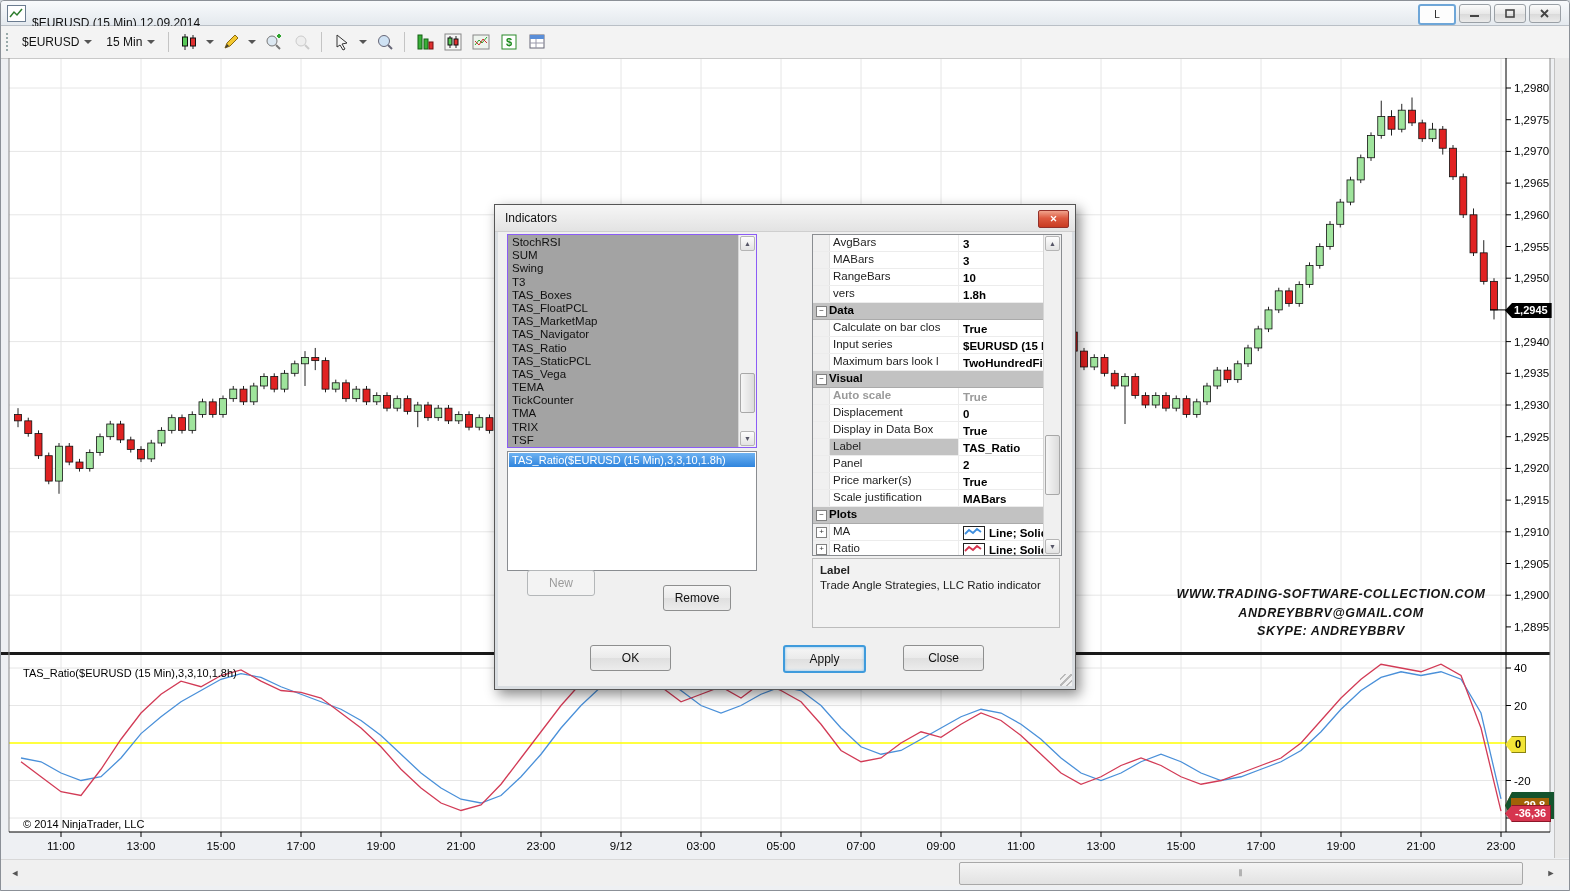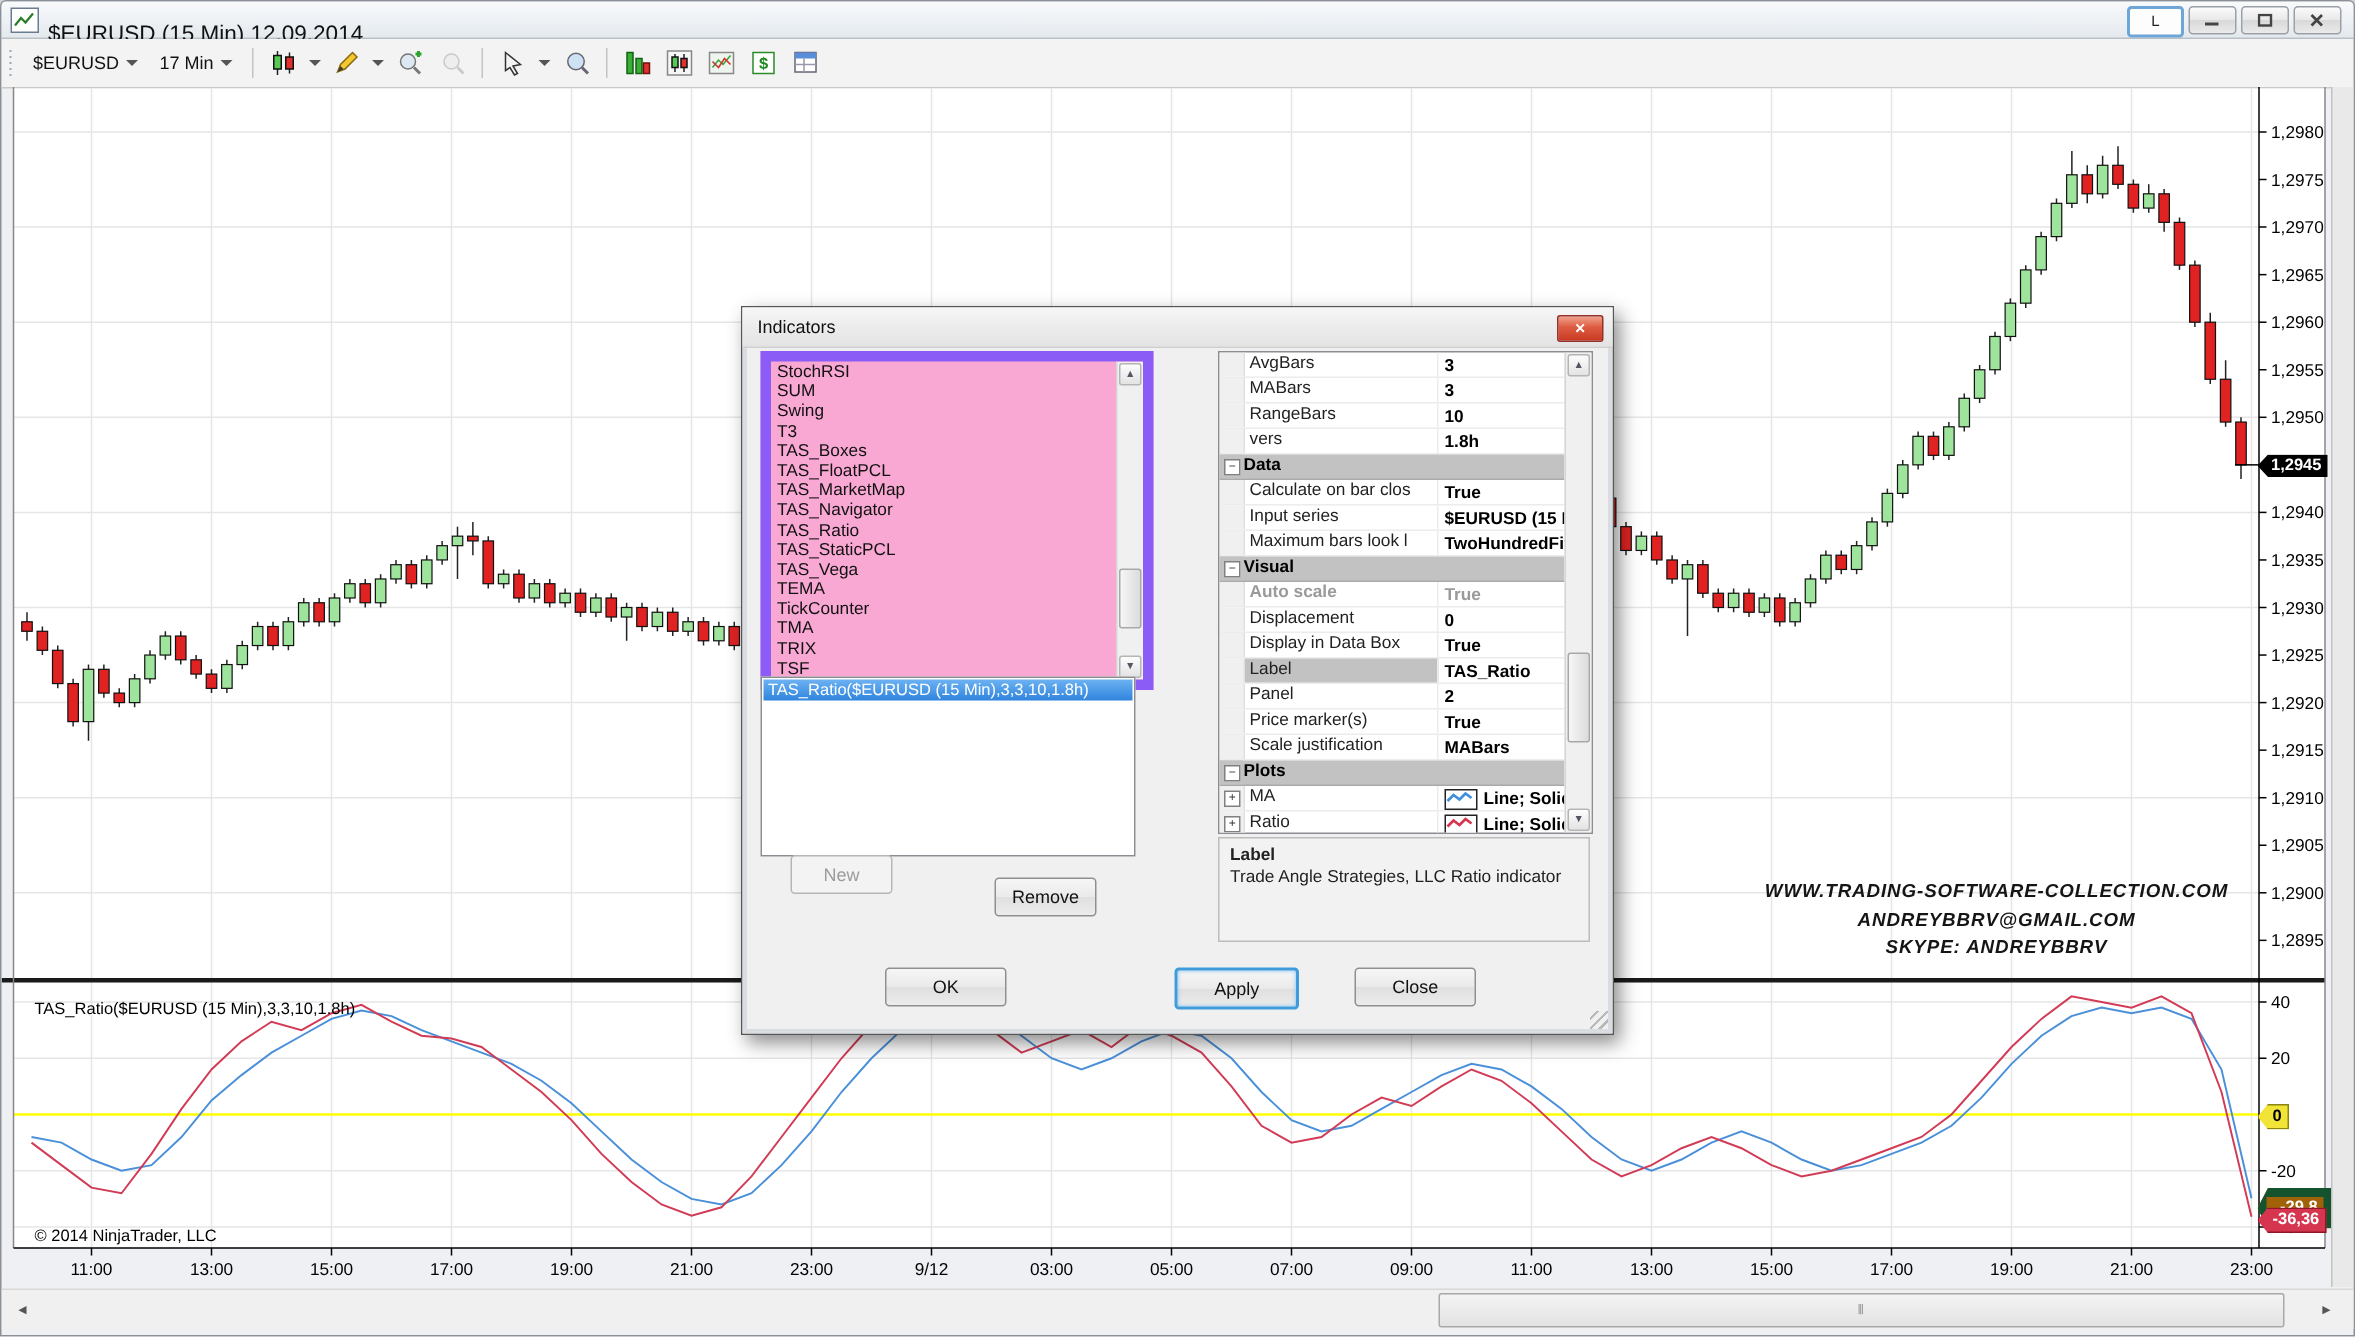--- a/index.html
+++ b/index.html
@@ -4,21 +4,21 @@
 <style>
   html,body{margin:0;padding:0;background:#cfd4da;font-family:"Liberation Sans",sans-serif;}
   .win{position:relative;width:1570px;height:891px;background:#eef0f3;border:1px solid #8b9097;
        box-sizing:border-box;overflow:hidden;border-radius:4px 4px 0 0;}
   
   .titlebar{position:absolute;left:0;top:0;right:0;height:24px;
     background:linear-gradient(#f8fafc,#e4e9ee);border-bottom:1px solid #b9bfc6;
     display:flex;align-items:center;padding-left:6px;}
   .appicon{width:17px;height:15px;border:1px solid #6b7c90;background:#fff;margin-right:6px;position:relative;}
   .appicon svg{position:absolute;left:0;top:0;}
-  .wtitle{font-size:15px;color:#111;margin-top:19px;}
+  .wtitle{font-size:12px;color:#111;margin-top:19px;}
   .winbtns{position:absolute;right:8px;top:3px;display:flex;gap:3px;}
   .wbtn{width:30px;height:17px;border:1px solid #9aa0a6;border-radius:3px;
     background:linear-gradient(#fbfbfb,#e8e8e8 50%,#d9d9d9 51%,#eaeaea);
     font-size:10px;color:#333;display:flex;align-items:center;justify-content:center;line-height:1;}
   .wbtn.link{background:#fdfdfd;border:2px solid #6ea6d8;width:34px;color:#222;}
   
   .toolbar{position:absolute;left:0;top:25px;right:0;height:32px;background:#f3f3f3;
     border-bottom:1px solid #c9c9c9;display:flex;align-items:center;gap:6px;padding-left:4px;}
   .grip{width:5px;height:20px;background-image:radial-gradient(#9aa 1px,transparent 1px);
     background-size:4px 4px;margin-right:2px;}
@@ -46,22 +46,22 @@
   
   .dialog{position:absolute;left:493px;top:203px;width:580px;height:484px;
      background:#f0f0f0;border:1px solid #565656;box-shadow:4px 5px 12px rgba(0,0,0,.45);
      outline:3px solid #d9dde1;outline-offset:-4px;}
   .dtitle{position:absolute;left:0;top:0;right:0;height:26px;
      background:linear-gradient(#f6f6f6,#e3e3e3);border-bottom:1px solid #cfcfcf;
      display:flex;align-items:center;padding-left:10px;font-size:12px;color:#111;}
   .dclose{position:absolute;right:6px;top:5px;width:29px;height:16px;border:1px solid #93312a;border-radius:2px;
      background:linear-gradient(#f0a38c,#dd5a40 45%,#c83b22);color:#fff;font-size:9px;font-weight:bold;
      display:flex;align-items:center;justify-content:center;}
-  .listbox{position:absolute;left:12px;top:29px;width:248px;height:212px;background:#f9a8d4;
-     border:7px solid #8b5cf6;overflow:hidden;}
+  .listbox{position:absolute;left:12px;top:29px;width:248px;height:212px;background:#a3a3a3;
+     border:1px solid #8b5cf6;overflow:hidden;}
   .lbitems{position:absolute;left:1px;top:1px;right:18px;bottom:1px;font-size:11.5px;color:#111;}
   .lbitem{height:13.2px;line-height:13.2px;padding-left:3px;}
   .vsb{position:absolute;right:0;top:0;width:17px;bottom:0;background:#f0f0f0;border-left:1px solid #d5d5d5;}
   .vsb .a{position:absolute;left:1px;width:15px;height:15px;background:linear-gradient(#fdfdfd,#e3e3e3);
      border:1px solid #b5b5b5;border-radius:2px;color:#556;font-size:7px;display:flex;align-items:center;justify-content:center;box-sizing:border-box;}
   .vsb .t{position:absolute;left:1px;width:15px;border:1px solid #a8a8a8;border-radius:2px;
      background:linear-gradient(90deg,#f6f6f6,#dcdcdc);box-sizing:border-box;}
   .sellist{position:absolute;left:12px;top:246px;width:248px;height:118px;background:#fff;border:1px solid #8a8d91;}
   .selitem{margin:1px;height:14px;line-height:14px;font-size:11px;color:#fff;padding-left:3px;
      background:linear-gradient(#6db2f2,#2f84dd);white-space:nowrap;overflow:hidden;}
@@ -124,21 +124,21 @@
     </span>
   </div>
 
   <div class="toolbar">
     <span class="grip"></span>
     <span class="tbsel">
       <span>$EURUSD</span>
         <span class="caret"></span>
     </span>
     <span class="tbsel">
-      <span>17 Min</span>
+      <span>15 Min</span>
         <span class="caret"></span>
     </span>
     <span class="tsep"></span>
     <span class="tbico">
       <svg width="18" height="18">
           <line x1="5" y1="1" x2="5" y2="17" stroke="#222"></line>
           <rect x="2.5" y="4" width="5" height="9" fill="#57c957" stroke="#111"></rect>
           <line x1="13" y1="2" x2="13" y2="16" stroke="#222"></line>
           <rect x="10.5" y="5" width="5" height="8" fill="#e03030" stroke="#111"></rect>
         </svg>

